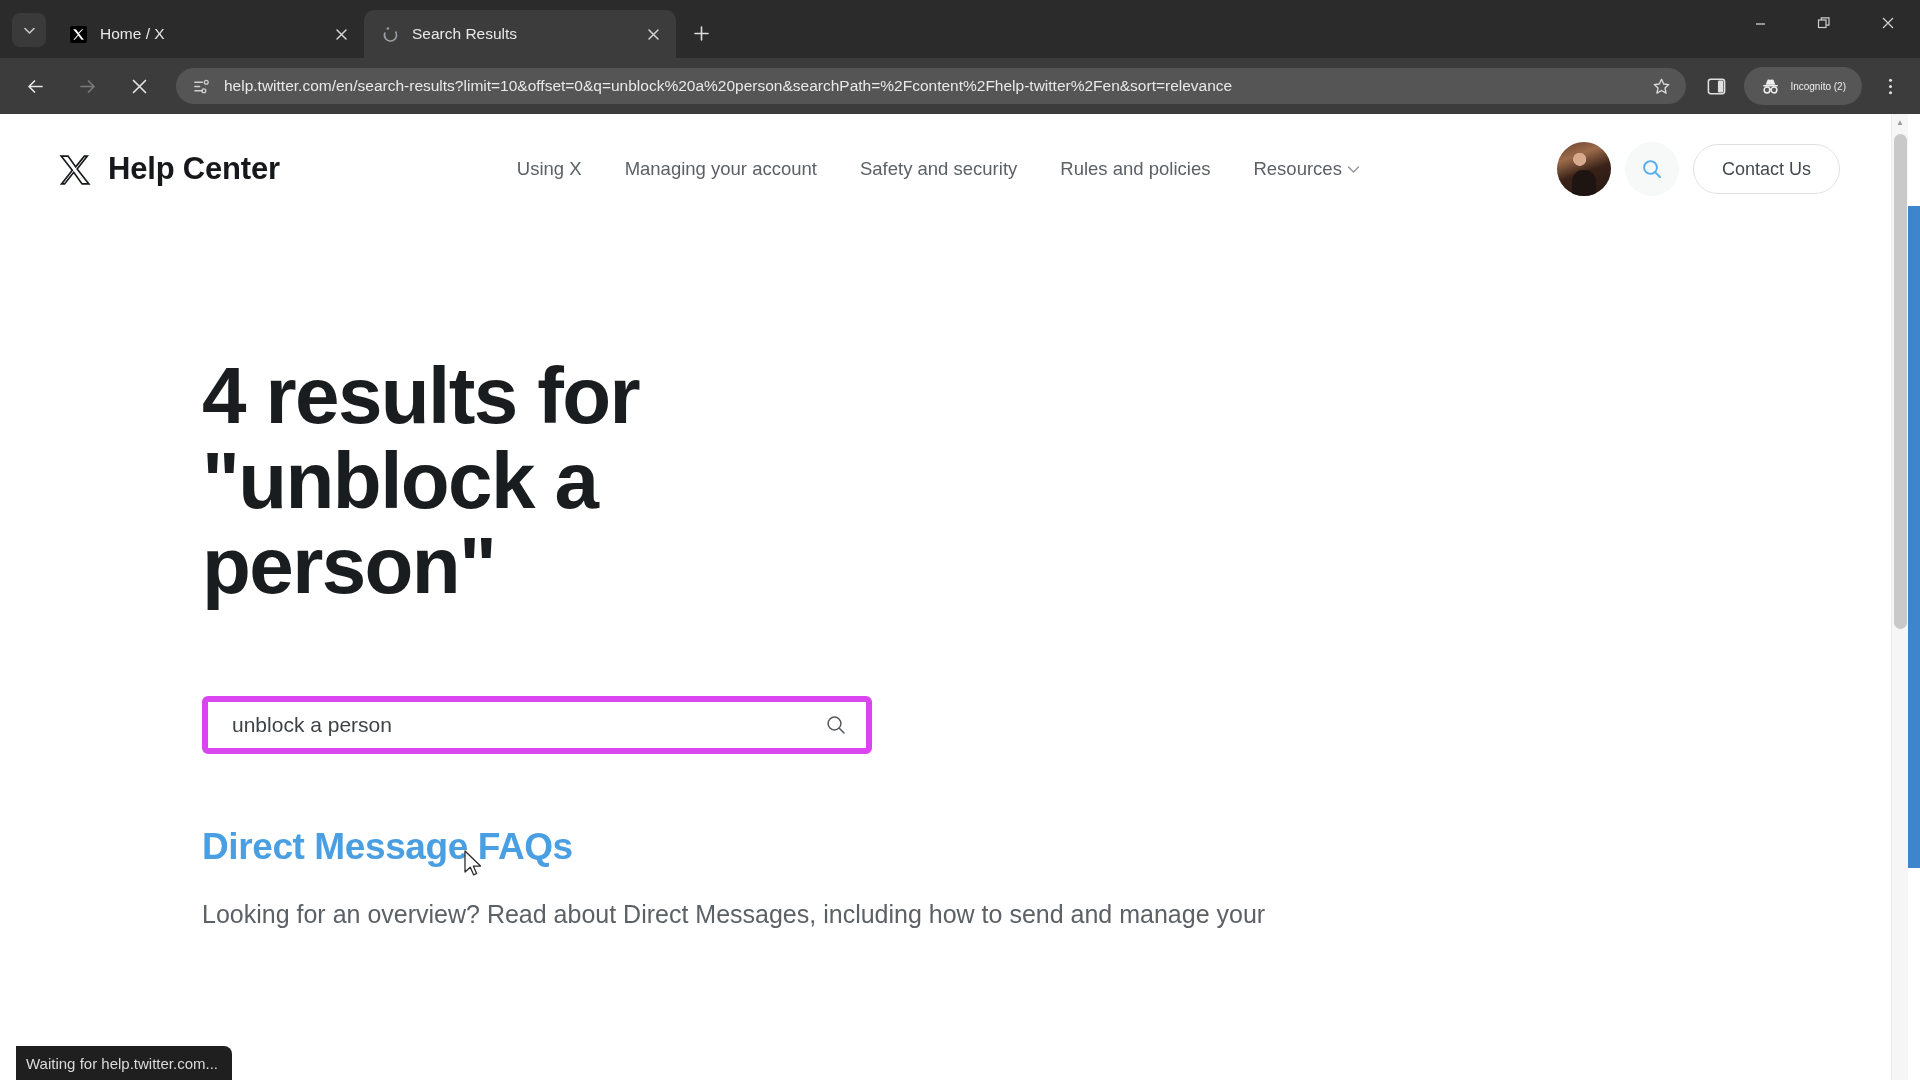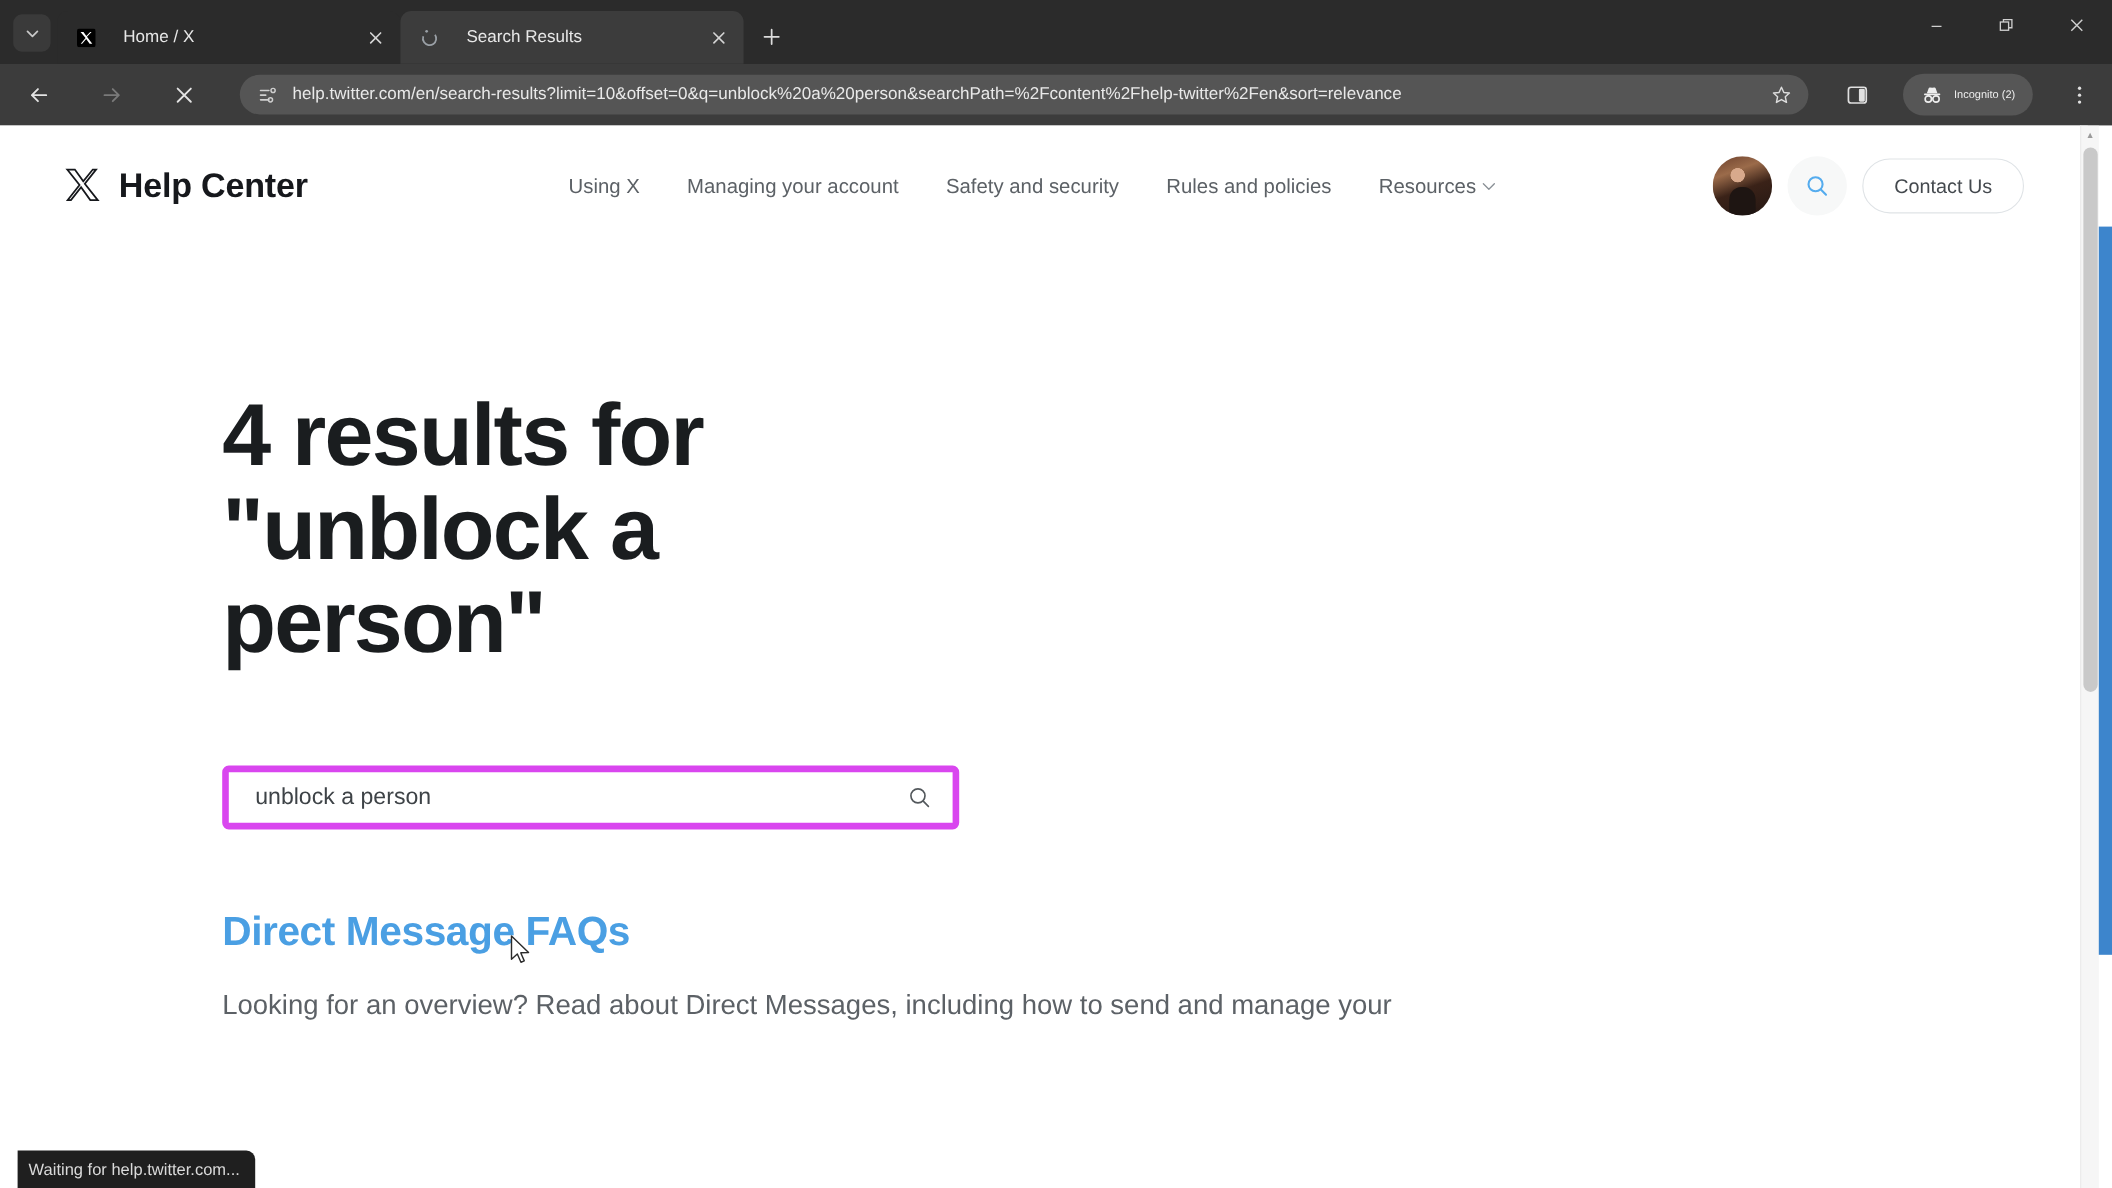--- a/index.html
+++ b/index.html
@@ -39,21 +39,20 @@
   .tab {
     height: 48px;
     width: 312px;
     border-radius: 10px 10px 0 0;
     display: flex;
     align-items: center;
     padding: 0 10px 0 16px;
     position: relative;
     flex: 0 0 auto;
     cursor: default;
-    gap: 12px;
   }
   .tab.inactive { background: #2b2b2b; }
   .tab.active { background: #3c3c3c; }
   .tab-favicon {
     width: 20px; height: 20px;
     margin-right: 12px;
     display: flex; align-items: center; justify-content: center;
     flex: 0 0 auto;
   }
   .tab-title {
@@ -96,21 +95,21 @@
     cursor: pointer;
   }
 
   
   .toolbar {
     height: 56px;
     background: #3c3c3c;
     display: flex;
     align-items: center;
     padding: 0 10px;
-    gap: 16px;
+    gap: 2px;
   }
   .nav-btn {
     width: 40px; height: 40px;
     border-radius: 50%;
     display: flex; align-items: center; justify-content: center;
     color: #e3e3e3;
     margin: 0 5px;
     flex: 0 0 auto;
     cursor: pointer;
   }
@@ -188,21 +187,21 @@
 
   
   .site-header {
     height: 110px;
     display: flex;
     align-items: center;
     padding: 0 58px;
   }
   .brand {
     display: flex;
-    align-items: flex-start;
+    align-items: flex-end;
     gap: 16px;
     flex: 0 0 auto;
     cursor: pointer;
   }
   .brand-x { width: 34px; height: 34px; display:block; }
   .brand-text {
     font-size: 31px;
     font-weight: bold;
     color: #16181c;
     letter-spacing: -0.2px;

